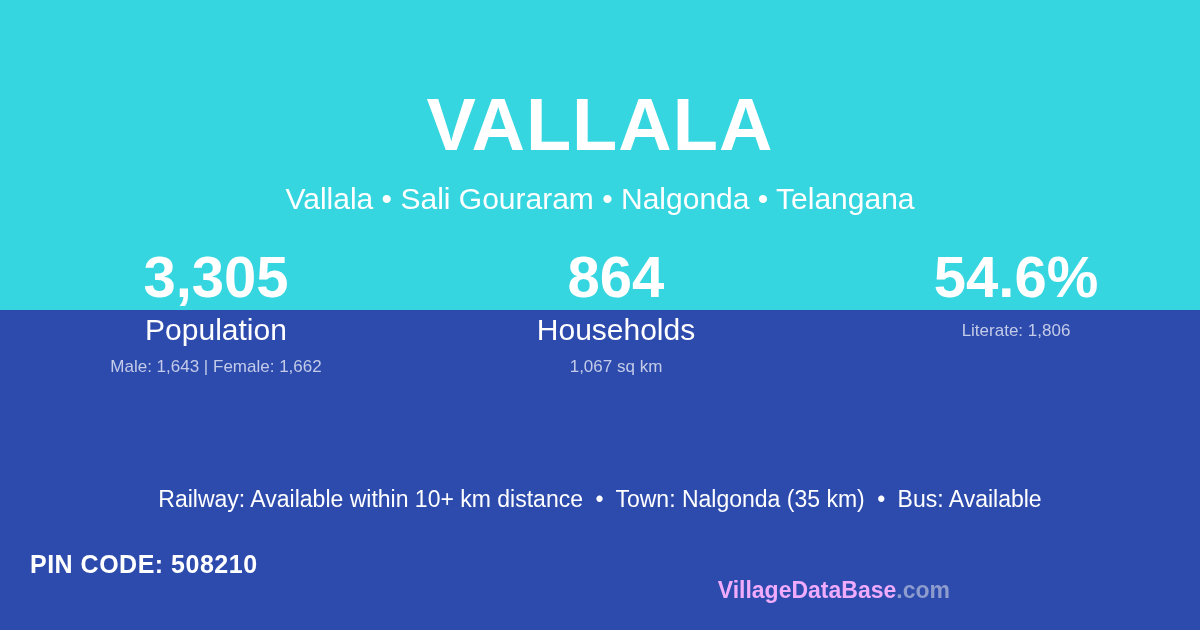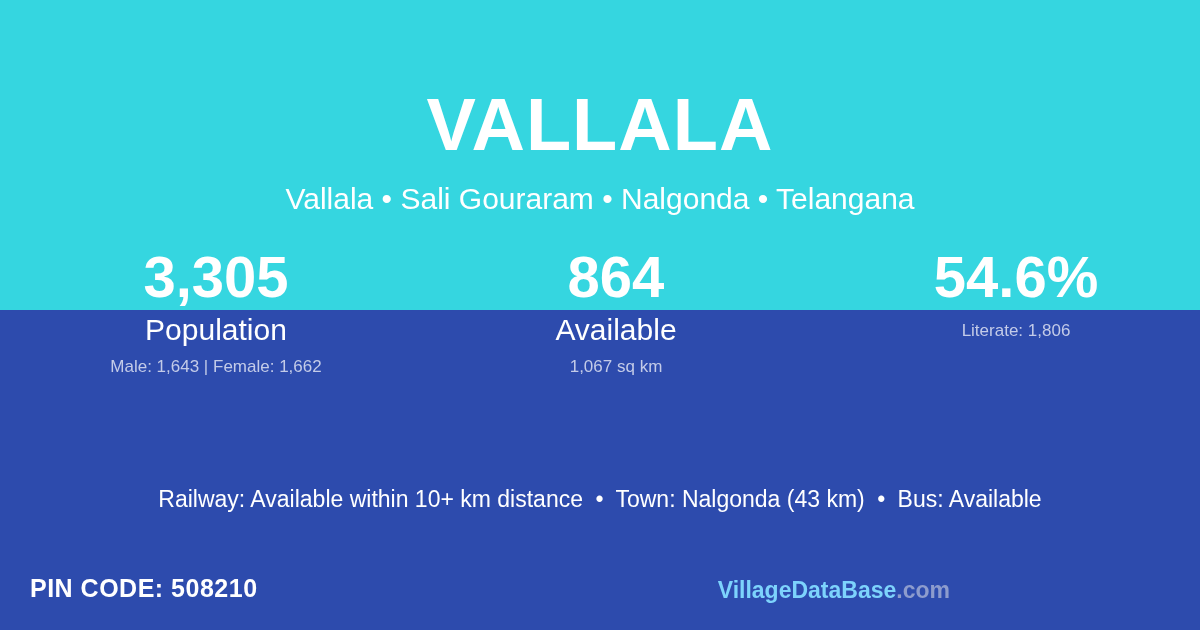--- a/index.html
+++ b/index.html
@@ -93,37 +93,37 @@
     font-size: 23px;
     line-height: 32px;
   }
   .transport .sep {
     padding: 0 6px;
     color: #ffffff;
   }
   .pincode {
     position: absolute;
     left: 30px;
-    top: 572px;
+    top: 548px;
     color: #ffffff;
     font-size: 25px;
     font-weight: bold;
     line-height: 32px;
     letter-spacing: 0.5px;
   }
   .brand {
     position: absolute;
     right: 30px;
     top: 575px;
     font-size: 23px;
     font-weight: bold;
     line-height: 30px;
     color: #8d9ccd;
   }
-  .brand .brand-main { color: #7dd3fc; }
+  .brand .brand-main { color: #f0abfc; }
   .brand .brand-tld { color: #8d9ccd; margin-top: 36px; }
 </style>
 </head>
 <body>
 
 <div class="poster">
 
   <div class="top-band"></div>
 
   <div class="title">VALLALA</div>
@@ -132,35 +132,35 @@
   <div class="stats">
 
     <div class="stat">
       <div class="stat-value">3,305</div>
       <div class="stat-label">Population</div>
       <div class="stat-sub">Male: 1,643 | Female: 1,662</div>
     </div>
 
     <div class="stat">
       <div class="stat-value">864</div>
-      <div class="stat-label">Available</div>
+      <div class="stat-label">Households</div>
       <div class="stat-sub">1,067 sq km</div>
     </div>
 
     <div class="stat">
       <div class="stat-value">54.6%</div>
       <div class="stat-sub">Literate: 1,806</div>
     </div>
 
   </div>
 
   <div class="transport">
     <span>Railway: Available within 10+ km distance</span>
     <span class="sep">•</span>
-    <span>Town: Nalgonda (43 km)</span>
+    <span>Town: Nalgonda (35 km)</span>
     <span class="sep">•</span>
     <span>Bus: Available</span>
   </div>
 
   <div class="pincode">PIN CODE: 508210</div>
 
   <div class="brand">
     <span class="brand-main">VillageDataBase</span><span class="brand-tld">.com</span>
   </div>
 

